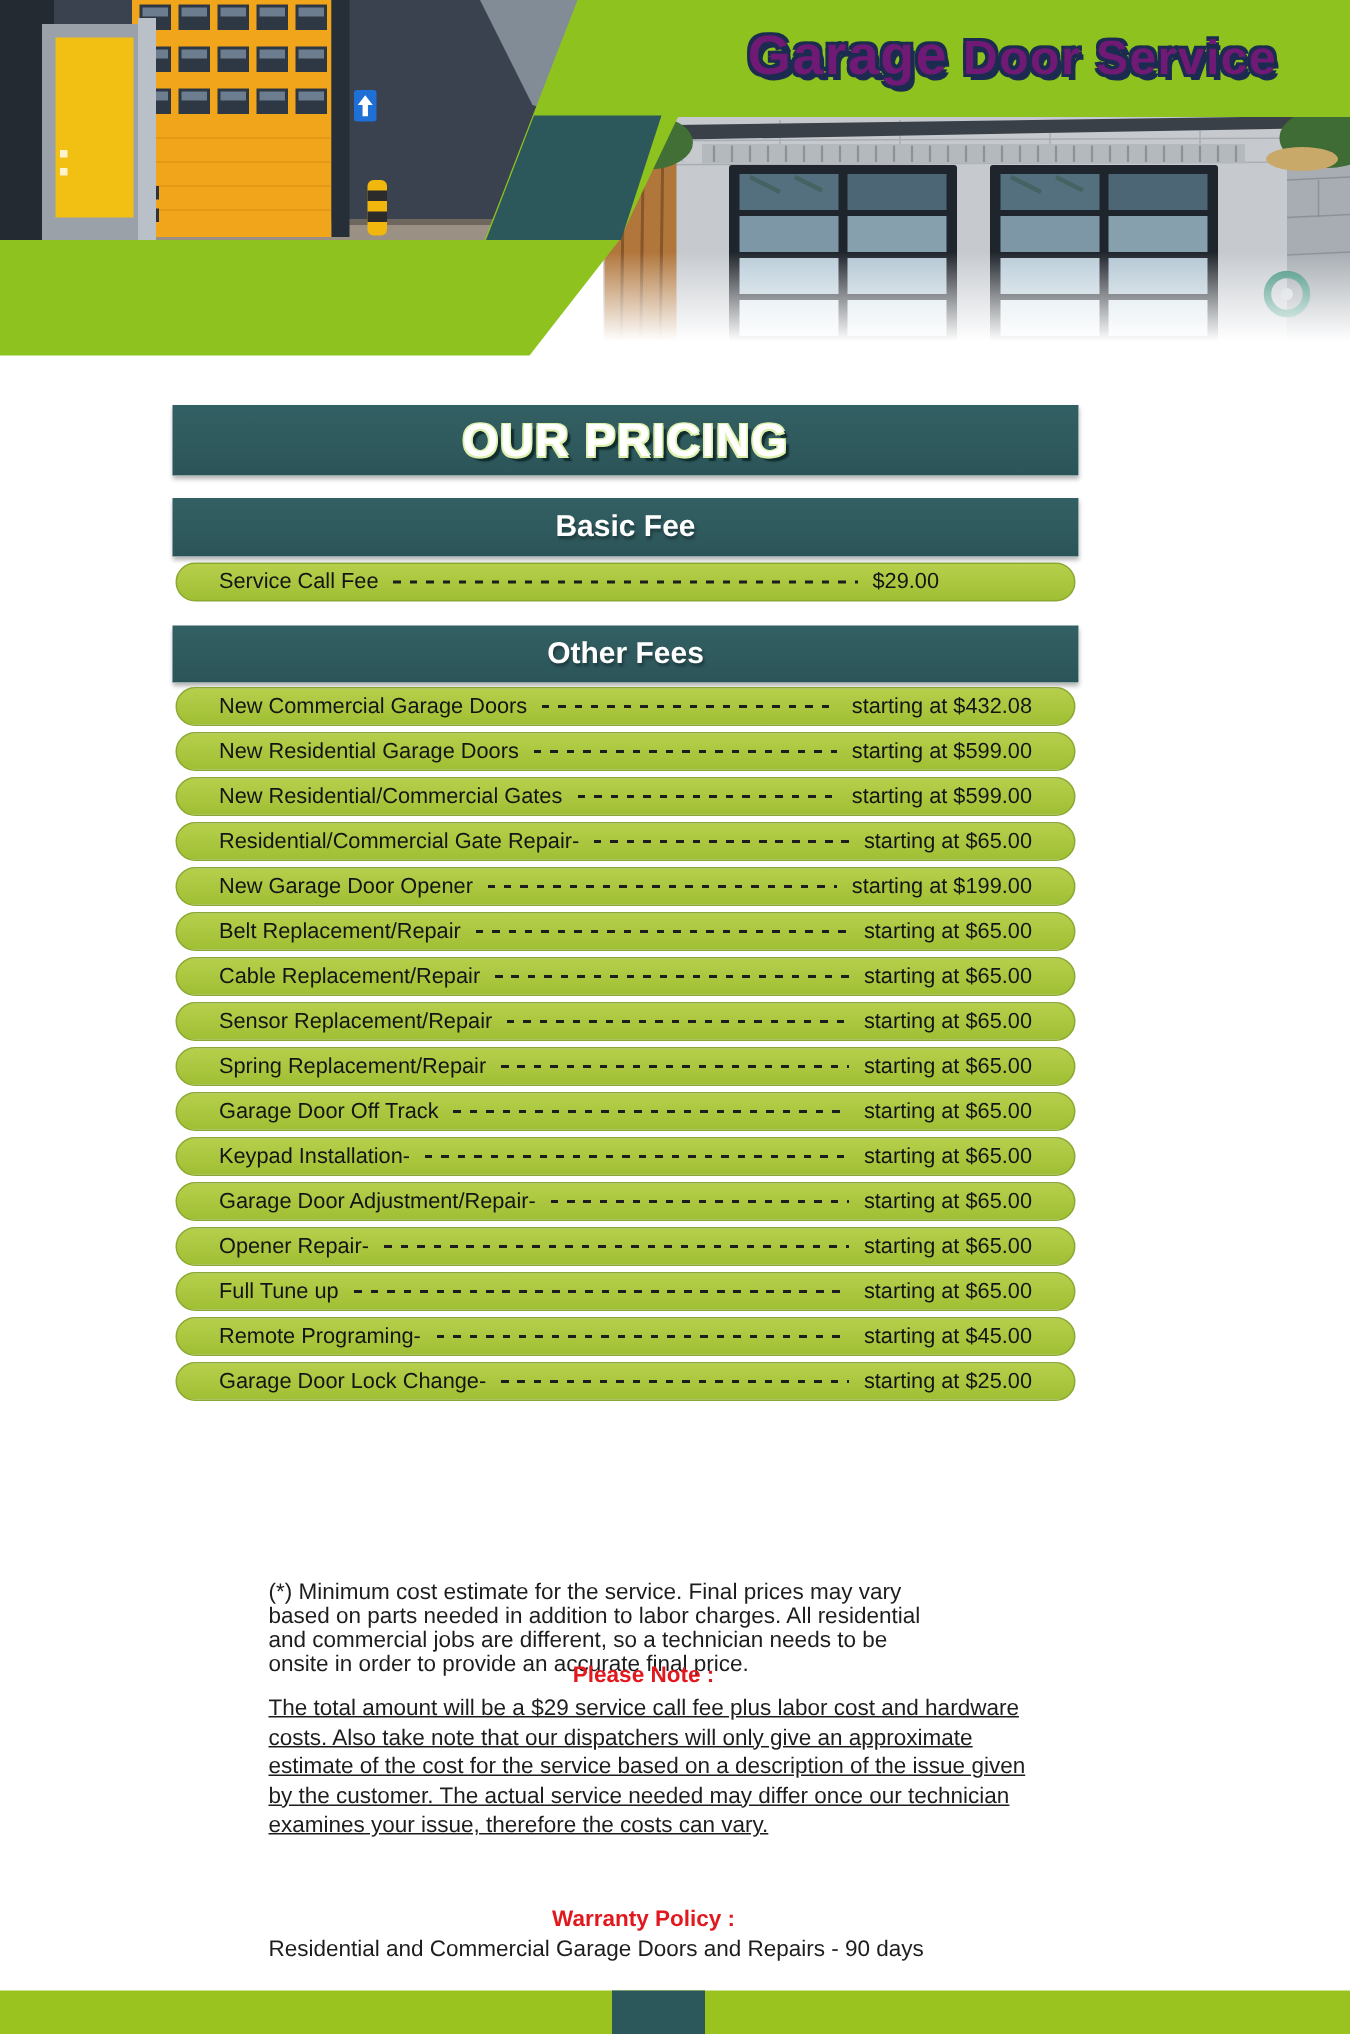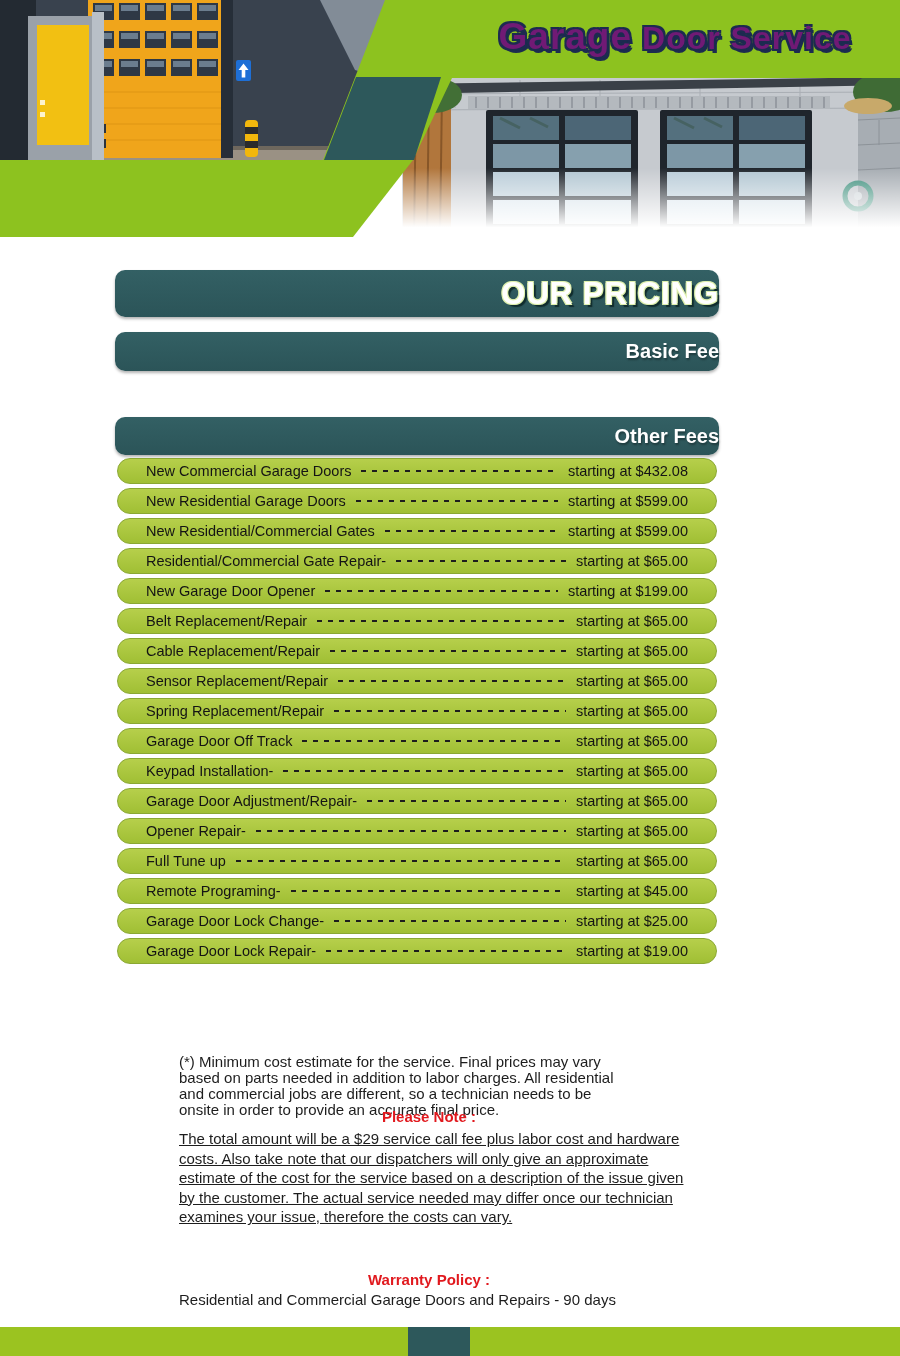--- a/index.html
+++ b/index.html
@@ -31,22 +31,22 @@
        3px  4px 0 #1c2b50;
   }
   .hero-title .t1 { font-size: 37px; }
   .hero-title .t2 { font-size: 32px; margin-left: 10px; }
 
   
   .bar {
     position: absolute;
     left: 115px; width: 604px;
     background: linear-gradient(#336064, #2b5458);
-    border-radius: 10px;
-    display: flex; align-items: center; justify-content: flex-end;
+    border-radius: 0;
+    display: flex; align-items: center; justify-content: center;
     color: #ffffff;
     box-shadow: 0 2px 3px rgba(0,0,0,.3);
   }
   .bar-main { top: 270px; height: 47px; }
   .bar-main span {
     font-size: 31px; font-weight: 800; letter-spacing: 1px;
     color: #ffffff;
     text-shadow:
       -1px -1px 0 #dff0ae, 1px -1px 0 #dff0ae,
       -1px  1px 0 #dff0ae, 1px  1px 0 #dff0ae,
@@ -312,20 +312,28 @@
   </header>
 
   <div class="bar bar-main">
     <span>OUR PRICING</span>
   </div>
 
   <div class="bar bar-basic">
     <span>Basic Fee</span>
   </div>
 
+  <div class="rows rows-basic">
+
+      <div class="fee-row">
+        <span class="fee-label">Service Call Fee</span>
+        <span class="leader"></span>
+        <span class="fee-price">$29.00</span>
+      </div>
+    </div>
 
   <div class="bar bar-other">
     <span>Other Fees</span>
   </div>
 
   <div class="rows rows-other">
 
       <div class="fee-row">
         <span class="fee-label">New Commercial Garage Doors</span>
         <span class="leader"></span>
@@ -415,25 +423,20 @@
         <span class="leader"></span>
         <span class="fee-price">starting at $45.00</span>
       </div>
 
       <div class="fee-row">
         <span class="fee-label">Garage Door Lock Change-</span>
         <span class="leader"></span>
         <span class="fee-price">starting at $25.00</span>
       </div>
 
-      <div class="fee-row">
-        <span class="fee-label">Garage Door Lock Repair-</span>
-        <span class="leader"></span>
-        <span class="fee-price">starting at $19.00</span>
-      </div>
     </div>
 
   <div class="notes">
     <p class="disclaimer">(*) Minimum cost estimate for the service. Final prices may vary based on parts needed in addition to labor charges. All residential and commercial jobs are different, so a technician needs to be onsite in order to provide an accurate final price.</p>
     <p class="red-heading please-note-heading">Please Note :</p>
     <p class="note-body">The total amount will be a $29 service call fee plus labor cost and hardware costs. Also take note that our dispatchers will only give an approximate estimate of the cost for the service based on a description of the issue given by the customer. The actual service needed may differ once our technician examines your issue, therefore the costs can vary.</p>
     <p class="red-heading warranty-heading">Warranty Policy :</p>
     <p class="warranty-body">Residential and Commercial Garage Doors and Repairs - 90 days</p>
   </div>
 

